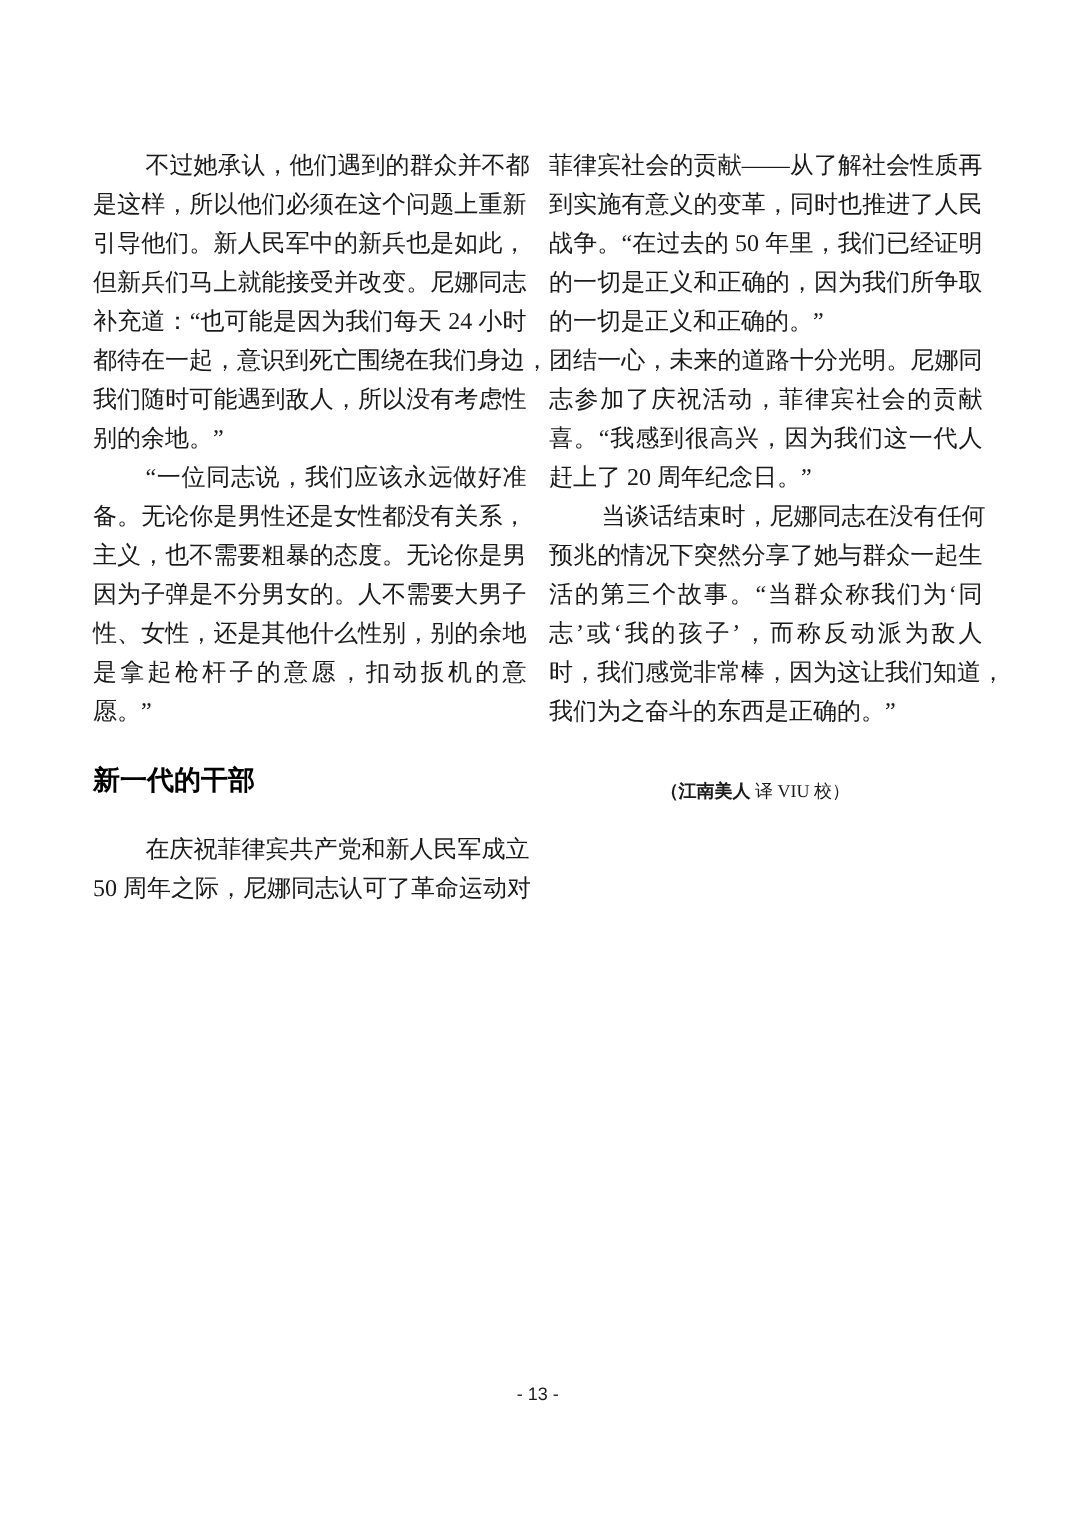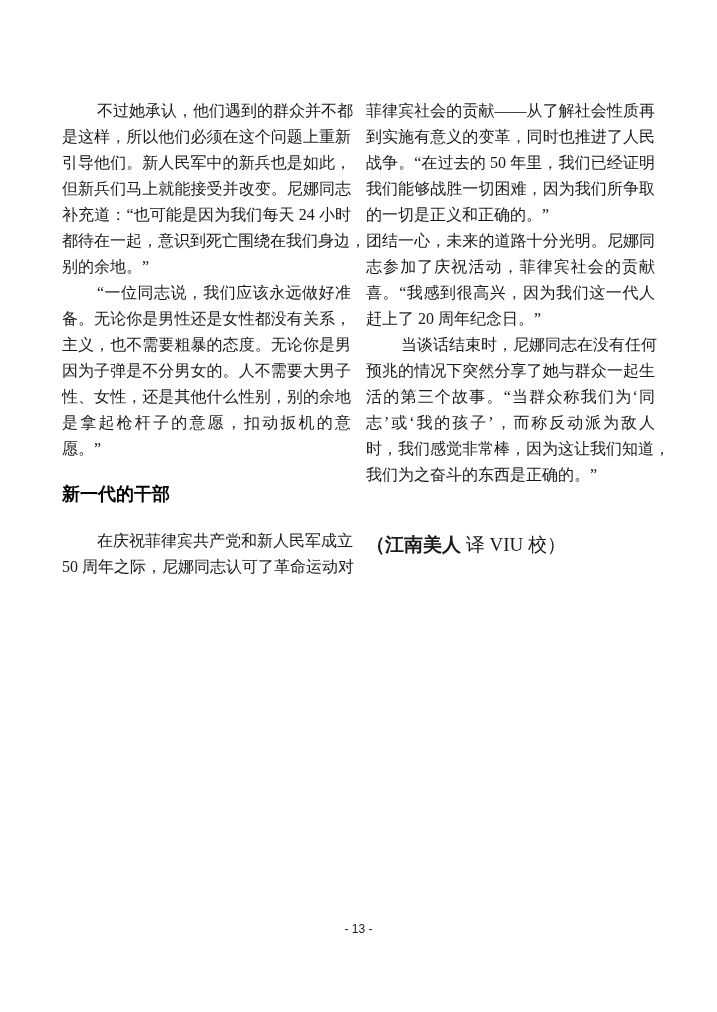--- a/index.html
+++ b/index.html
@@ -34,24 +34,24 @@
   .tline.tind { text-indent: 35px; }
   .heading {
     font-family: "Liberation Sans", "DejaVu Sans", sans-serif;
     font-weight: bold;
     font-size: 18px;
     line-height: 28px;
     color: #000000;
     margin: 18px 0 20px 0;
   }
   .attribution {
-    margin-top: 44px;
-    font-size: 19px;
+    margin-top: 26px;
+    font-size: 12px;
     line-height: 26px;
-    text-align: left;
+    text-align: center;
     padding-right: 14px;
   }
   .att-bold { font-weight: bold; }
   .pagenum {
     position: absolute;
     top: 920px;
     left: 0;
     width: 717px;
     text-align: center;
     font-family: "Liberation Sans", "DejaVu Sans", sans-serif;
@@ -66,40 +66,41 @@
 <div class="page">
   <div class="columns">
     <div class="col">
       <div>
           <div class="tline tind">不过她承认，他们遇到的群众并不都</div>
           <div class="tline">是这样，所以他们必须在这个问题上重新</div>
           <div class="tline">引导他们。新人民军中的新兵也是如此，</div>
           <div class="tline">但新兵们马上就能接受并改变。尼娜同志</div>
           <div class="tline">补充道：“也可能是因为我们每天 24 小时</div>
           <div class="tline">都待在一起，意识到死亡围绕在我们身边，</div>
+          <div class="tline">我们随时可能遇到敌人，所以没有考虑性</div>
           <div class="tline tlast">别的余地。”</div>
           <div class="tline tind">“一位同志说，我们应该永远做好准</div>
           <div class="tline">备。无论你是男性还是女性都没有关系，</div>
           <div class="tline">主义，也不需要粗暴的态度。无论你是男</div>
           <div class="tline">因为子弹是不分男女的。人不需要大男子</div>
           <div class="tline">性、女性，还是其他什么性别，别的余地</div>
           <div class="tline tlast">是拿起枪杆子的意愿，扣动扳机的意愿。”</div>
         </div>
       <h2 class="heading">新一代的干部</h2>
       <div>
           <div class="tline tind">在庆祝菲律宾共产党和新人民军成立</div>
           <div class="tline">50 周年之际，尼娜同志认可了革命运动对</div>
         </div>
     </div>
     <div class="col">
       <div>
           <div class="tline">菲律宾社会的贡献——从了解社会性质再</div>
           <div class="tline">到实施有意义的变革，同时也推进了人民</div>
           <div class="tline">战争。“在过去的 50 年里，我们已经证明</div>
-          <div class="tline">我们能够战胜一切困难，因为我们所争取</div>
+          <div class="tline">的一切是正义和正确的，因为我们所争取</div>
           <div class="tline tlast">的一切是正义和正确的。”</div>
           <div class="tline">团结一心，未来的道路十分光明。尼娜同</div>
           <div class="tline">志参加了庆祝活动，菲律宾社会的贡献</div>
           <div class="tline">喜。“我感到很高兴，因为我们这一代人</div>
           <div class="tline tlast">赶上了 20 周年纪念日。”</div>
           <div class="tline tind">当谈话结束时，尼娜同志在没有任何</div>
           <div class="tline">预兆的情况下突然分享了她与群众一起生</div>
           <div class="tline">活的第三个故事。“当群众称我们为‘同</div>
           <div class="tline">志’或‘我的孩子’，而称反动派为敌人</div>
           <div class="tline">时，我们感觉非常棒，因为这让我们知道，</div>

